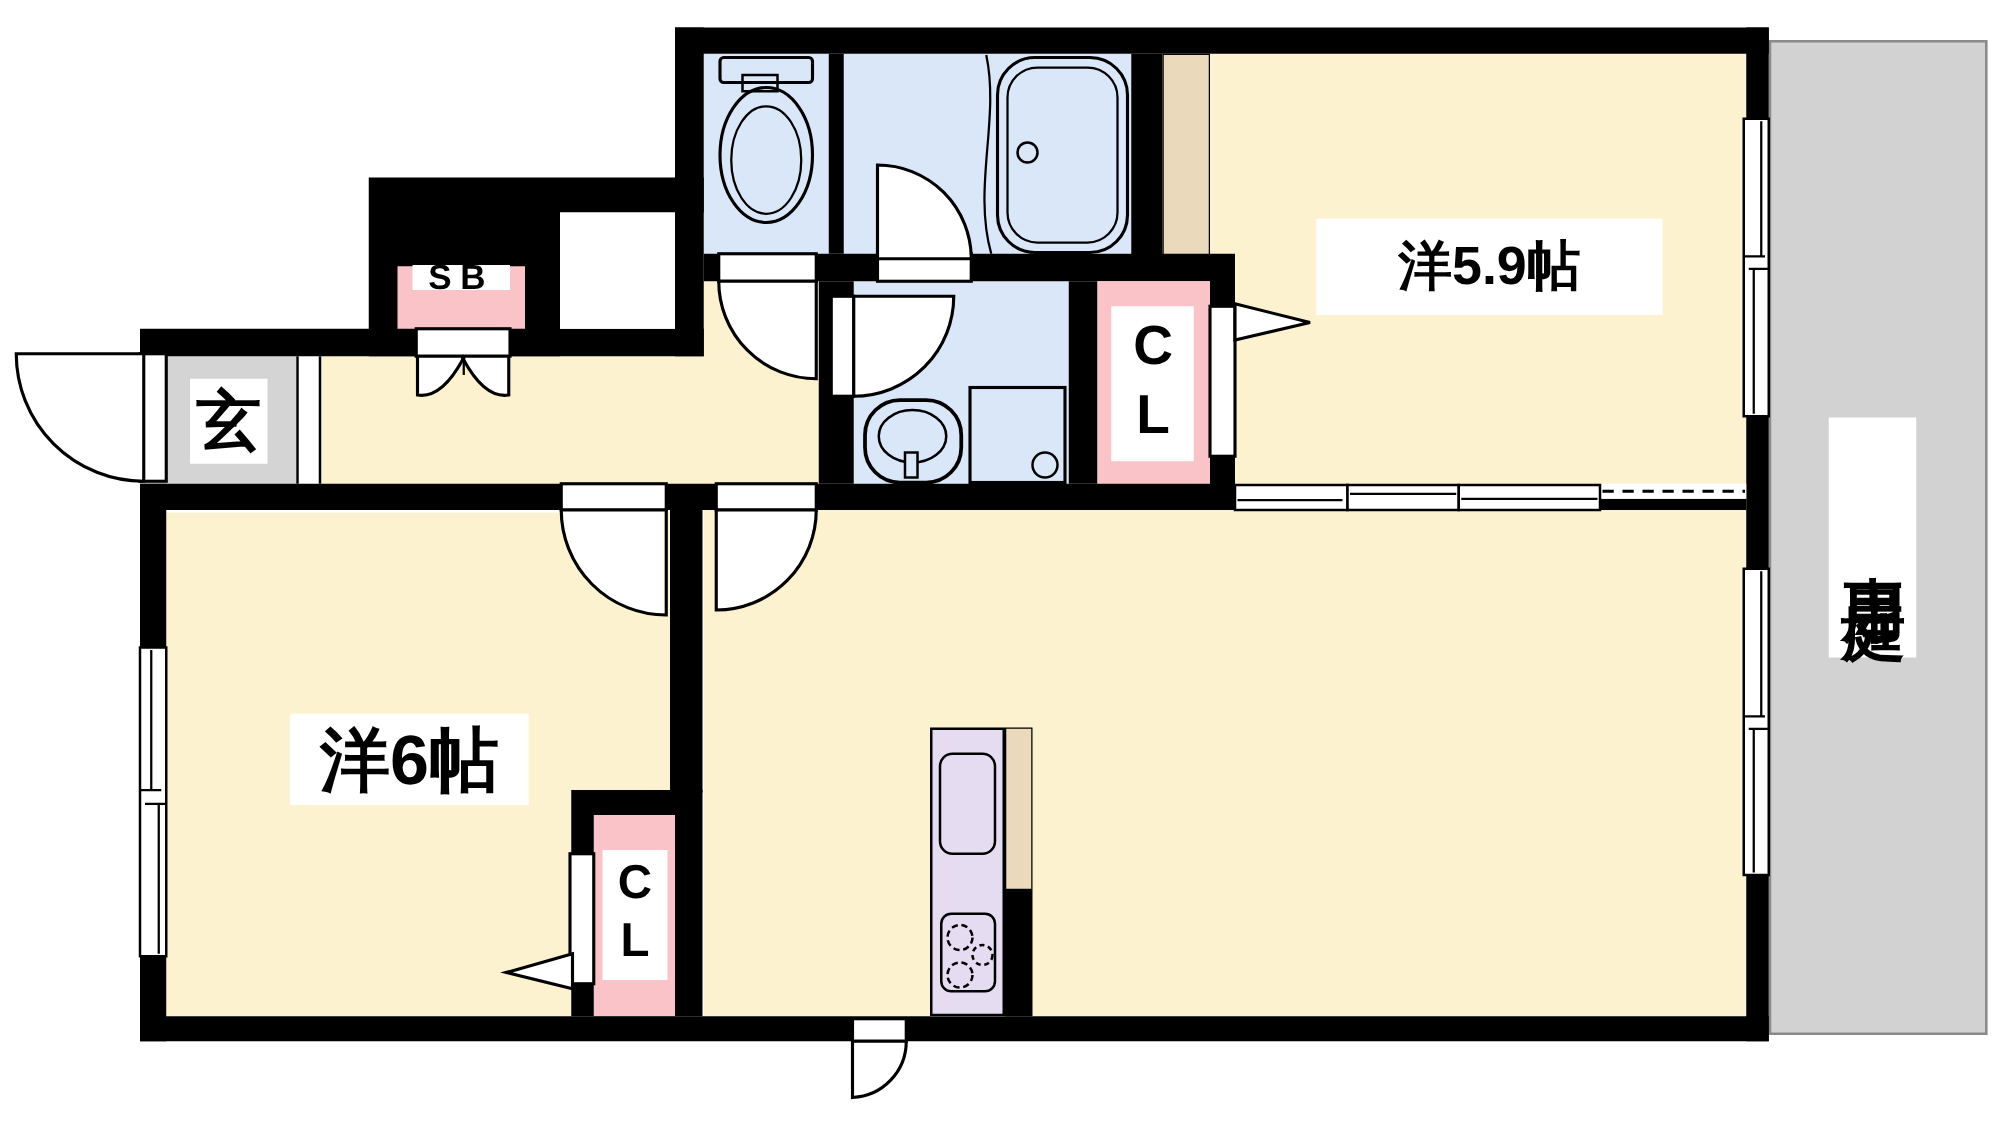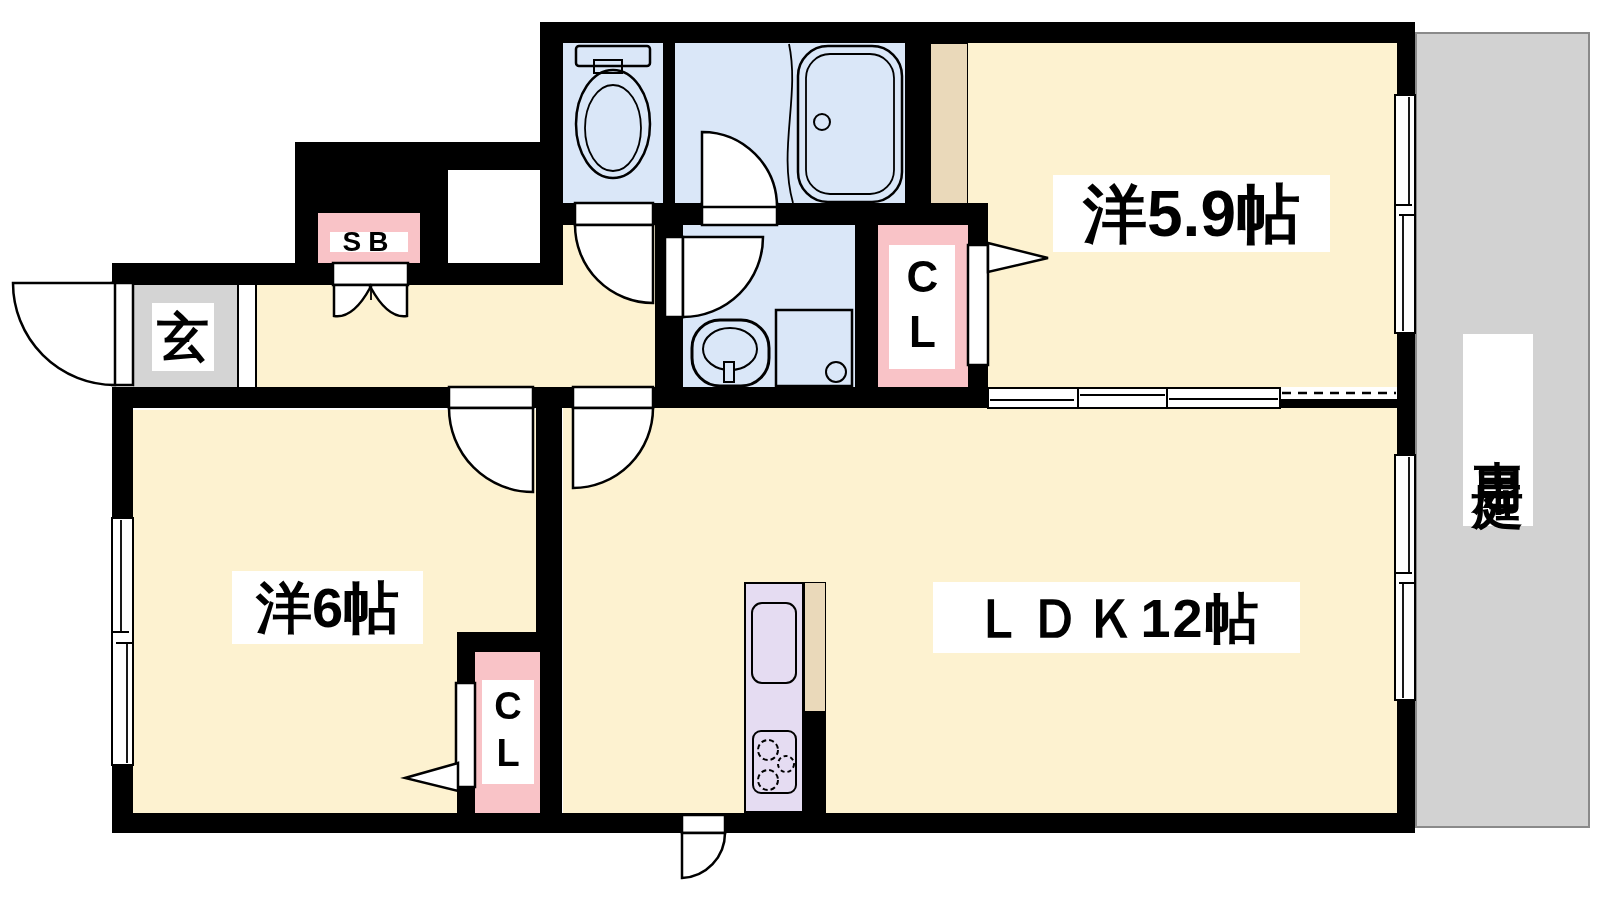--- a/index.html
+++ b/index.html
@@ -155,29 +155,28 @@
 
       <g>
         <rect x="753" y="731" width="43" height="62" rx="8" stroke-width="2"></rect>
         <circle cx="768" cy="750" r="10" stroke-width="2" stroke-dasharray="5 3"></circle>
         <circle cx="786" cy="764" r="8" stroke-width="2" stroke-dasharray="4 3"></circle>
         <circle cx="768" cy="780" r="10" stroke-width="2" stroke-dasharray="5 3"></circle>
       </g>
     </g>
   </svg>
 
-  <div class="abs lbl" style="left:1053px;top:175px;width:277px;height:77px;font-size:64px;">洋5.9帖</div>
+  <div class="abs lbl" style="left:1053px;top:175px;width:277px;height:77px;font-size:43px;">洋5.9帖</div>
 
   <div class="abs lbl" style="left:232px;top:571px;width:191px;height:73px;font-size:56px;">洋6帖</div>
 
-  <div class="abs lbl" style="left:933px;top:582px;width:367px;height:71px;font-size:54px;letter-spacing:2px;">ＬＤＫ12帖</div>
 
   <div class="abs lbl vtext" style="left:1463px;top:334px;width:70px;height:192px;font-size:52px;letter-spacing:8px;">専用庭</div>
 
   <div class="abs lbl" style="left:152px;top:303px;width:62px;height:68px;font-size:52px;">玄</div>
 
-  <div class="abs lbl" style="left:330px;top:232px;width:78px;height:20px;font-size:28px;letter-spacing:7px;">SB</div>
+  <div class="abs lbl" style="left:330px;top:212px;width:78px;height:20px;font-size:28px;letter-spacing:7px;">SB</div>
 
   <div class="abs lbl vtext" style="left:889px;top:245px;width:66px;height:124px;font-size:44px;letter-spacing:6px;">CL</div>
 
   <div class="abs lbl vtext" style="left:482px;top:680px;width:52px;height:104px;font-size:38px;letter-spacing:5px;">CL</div>
 
 </div>
 
 </body></html>

